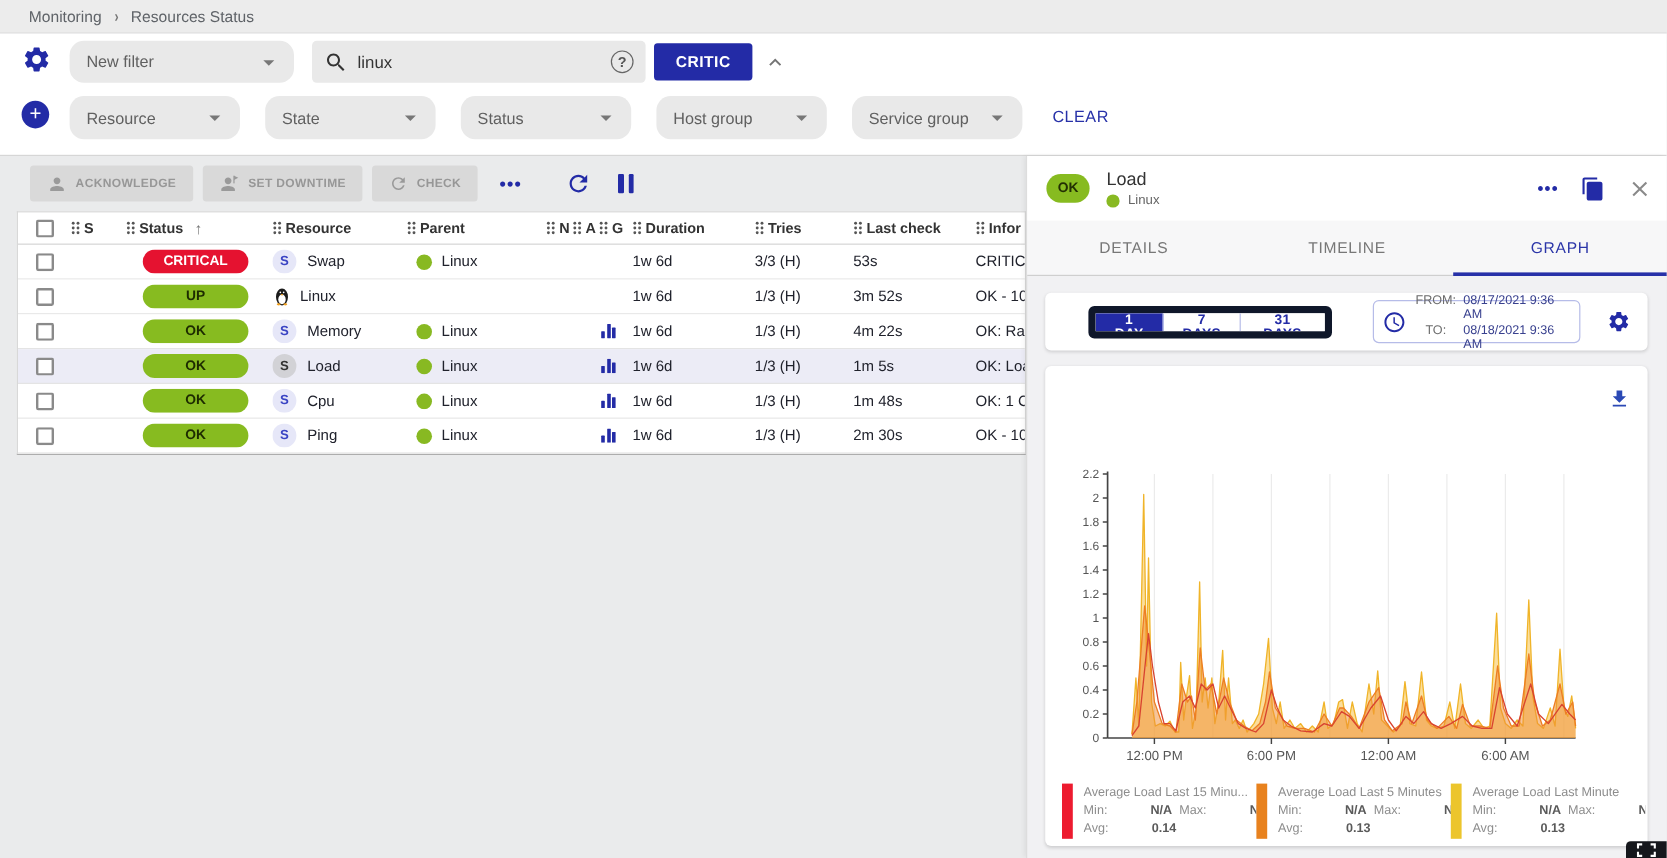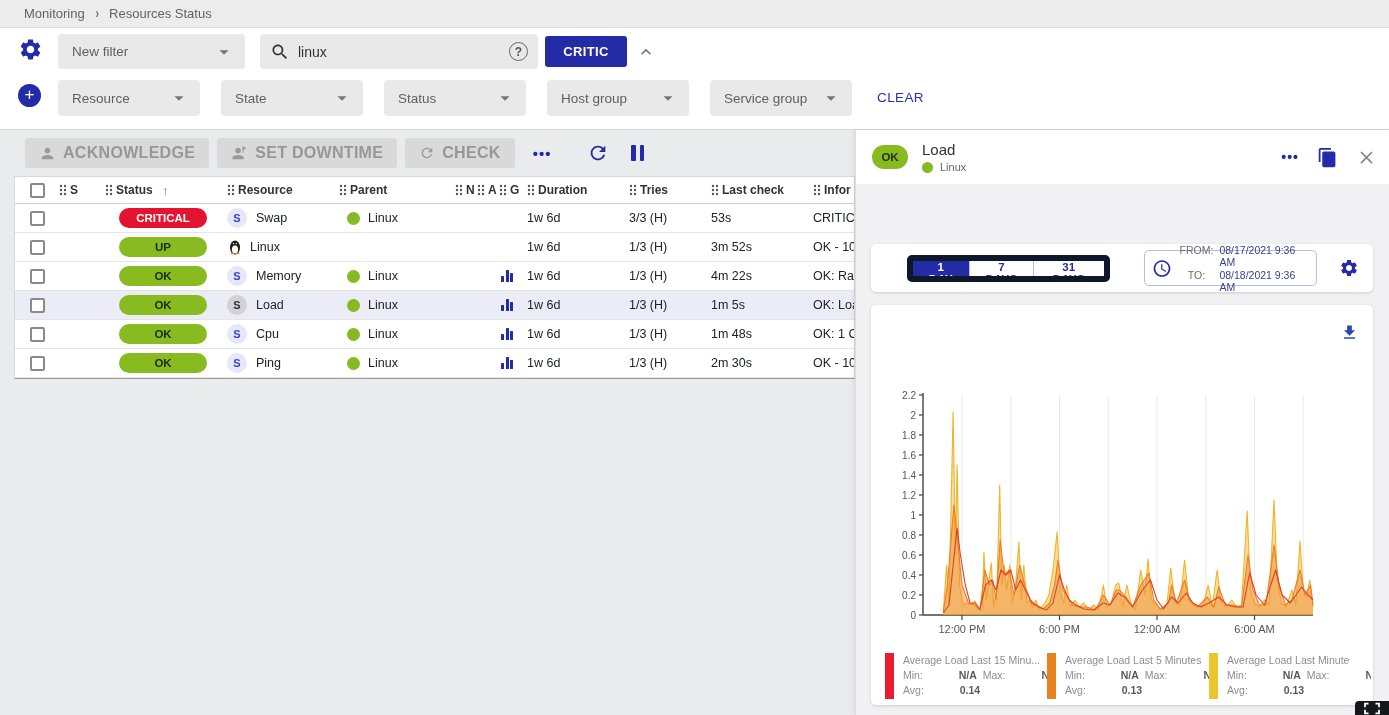--- a/index.html
+++ b/index.html
@@ -7,37 +7,37 @@
   .abs { position:absolute; }
 
   
   .breadcrumb-bar { left:0; top:0; width:1389px; height:28px; background:#ececec; border-bottom:1px solid #dcdcdc; display:flex; align-items:center; padding-left:24px; gap:10px; font-size:13px; color:#5f6368; }
   .crumb-sep { color:#777; font-size:13px; font-weight:bold; transform:scale(.8,1.1); }
 
   
   .filter-bar { left:0; top:28px; width:1389px; height:102px; background:#ffffff; border-bottom:1px solid #d6d6d6; }
   .icon-btn { background:none; border:none; cursor:pointer; display:inline-flex; align-items:center; justify-content:center; }
   .gear-main { left:18px; top:9px; }
-  .sel { background:#e9e9e9; border-radius:4px; color:#606060; font-size:13.5px; display:flex; align-items:center; justify-content:space-between; padding:0 10px 0 14px; cursor:pointer; }
+  .sel { background:#e9e9e9; border-radius:12px; color:#606060; font-size:13.5px; display:flex; align-items:center; justify-content:space-between; padding:0 10px 0 14px; cursor:pointer; }
   .sel .arr { color:#777; }
   .saved-filter { left:58px; top:6px; width:187px; height:35px; }
   .searchbox { left:260px; top:6px; width:278px; height:35px; background:#e9e9e9; border-radius:4px; display:flex; align-items:center; padding:0 10px; gap:8px; }
   .searchbox input { flex:1; border:none; background:transparent; outline:none; font-size:14px; color:#333; font-family:"Liberation Sans",sans-serif; }
   .help-circ { width:19px; height:19px; border:1.6px solid #666; border-radius:50%; color:#555; font-size:12px; font-weight:bold; display:flex; align-items:center; justify-content:center; }
   .search-btn { left:545px; top:8px; width:82px; height:31px; background:#232ba6; color:#fff; border:none; border-radius:3px; font-size:13px; font-weight:bold; letter-spacing:.4px; cursor:pointer; font-family:"Liberation Sans",sans-serif; }
   .collapse-up { left:636px; top:14px; }
   .plus-btn { left:18px; top:56px; width:23px; height:23px; border-radius:50%; background:#232ba6; color:#fff; font-size:17px; line-height:21px; text-align:center; cursor:pointer; }
   .criteria-row { left:58px; top:52px; display:flex; gap:21px; }
   .criteria-row .sel { width:142px; height:36px; }
   .clear-link { left:877px; top:62px; font-size:13.5px; letter-spacing:.4px; color:#2731a8; cursor:pointer; background:none; border:none; font-family:"Liberation Sans",sans-serif; }
 
   
   .content-left { left:0; top:130px; width:855px; height:585px; background:#eaebec; overflow:hidden; }
   .action-bar { position:absolute; left:25px; top:8px; display:flex; align-items:center; gap:8px; }
-  .act-btn { height:30px; background:#d9d9d9; border:none; border-radius:3px; color:#979797; font-size:16px; font-weight:bold; letter-spacing:.3px; display:flex; align-items:center; gap:7px; padding:0 14px; font-family:"Liberation Sans",sans-serif; }
+  .act-btn { height:30px; background:#d9d9d9; border:none; border-radius:3px; color:#979797; font-size:10px; font-weight:bold; letter-spacing:.3px; display:flex; align-items:center; gap:7px; padding:0 14px; font-family:"Liberation Sans",sans-serif; }
   .more-dots { color:#232ba6; font-size:15px; font-weight:bold; letter-spacing:1px; background:none; border:none; padding:0 10px; cursor:pointer; }
   .refresh-btn { margin-left:18px; }
   .pause-btn { margin-left:14px; display:flex; gap:4px; cursor:pointer; background:none; border:none; }
   .pause-btn i { display:block; width:4.5px; height:16px; background:#232ba6; border-radius:1px; }
 
   
   .res-table { position:absolute; left:14px; top:46px; width:841px; background:#fff; border:1px solid #d8d8d8; border-bottom:1px solid #9a9a9a; }
   .tgrid { display:grid; grid-template-columns:44px 46px 122px 112px 116px 22px 22px 28px 102px 82px 102px 1fr; align-items:center; }
   .thead { height:27px; border-bottom:1px solid #cfcfcf; font-size:12px; font-weight:bold; color:#333; }
   .th { display:flex; align-items:center; gap:3px; overflow:hidden; white-space:nowrap; }
@@ -507,20 +507,25 @@
             <use href="#ic-copy"></use>
           </svg>
         </span>
       <span class="icon-btn">
           <svg width="21" height="21" fill="#8a8a8a">
             <use href="#ic-close"></use>
           </svg>
         </span>
     </div>
   </div>
+  <div class="tabs" id="panelTabs">
+      <div class="tab">DETAILS</div>
+      <div class="tab">TIMELINE</div>
+      <div class="tab active">GRAPH</div>
+    </div>
   <div class="panel-body">
     <div class="card range-card">
       <div class="seg-group" id="segGroup">
           <button class="seg-btn active">1 DAY</button>
           <button class="seg-btn">7 DAYS</button>
           <button class="seg-btn">31 DAYS</button>
         </div>
       <div class="fromto">
         <svg width="21" height="21" fill="#232ba6">
             <use href="#ic-clock"></use>

